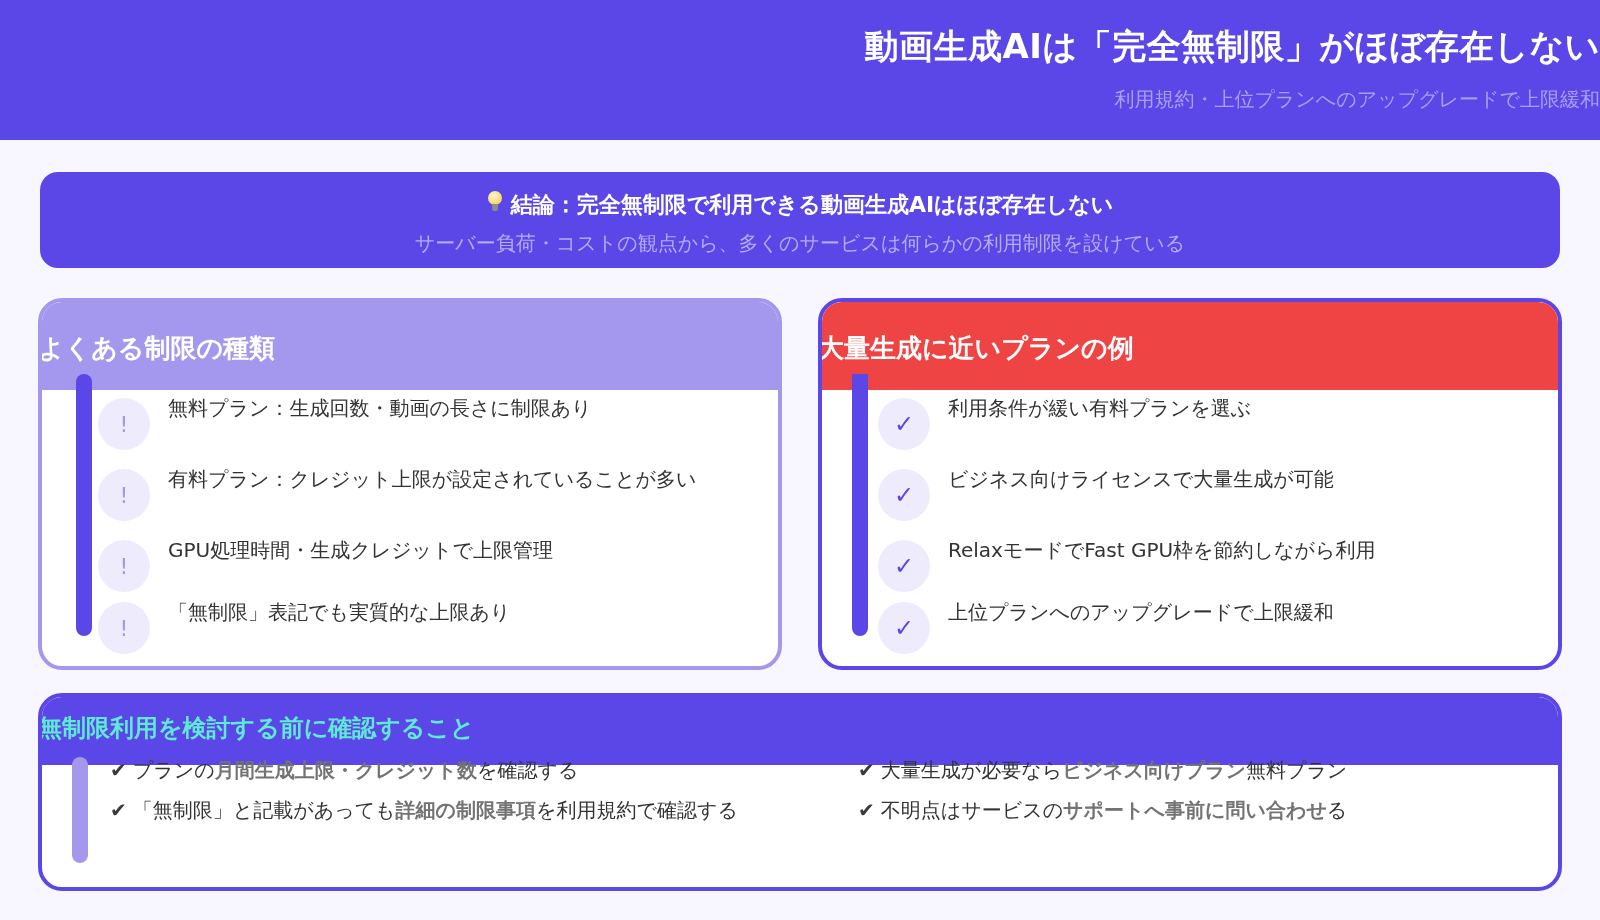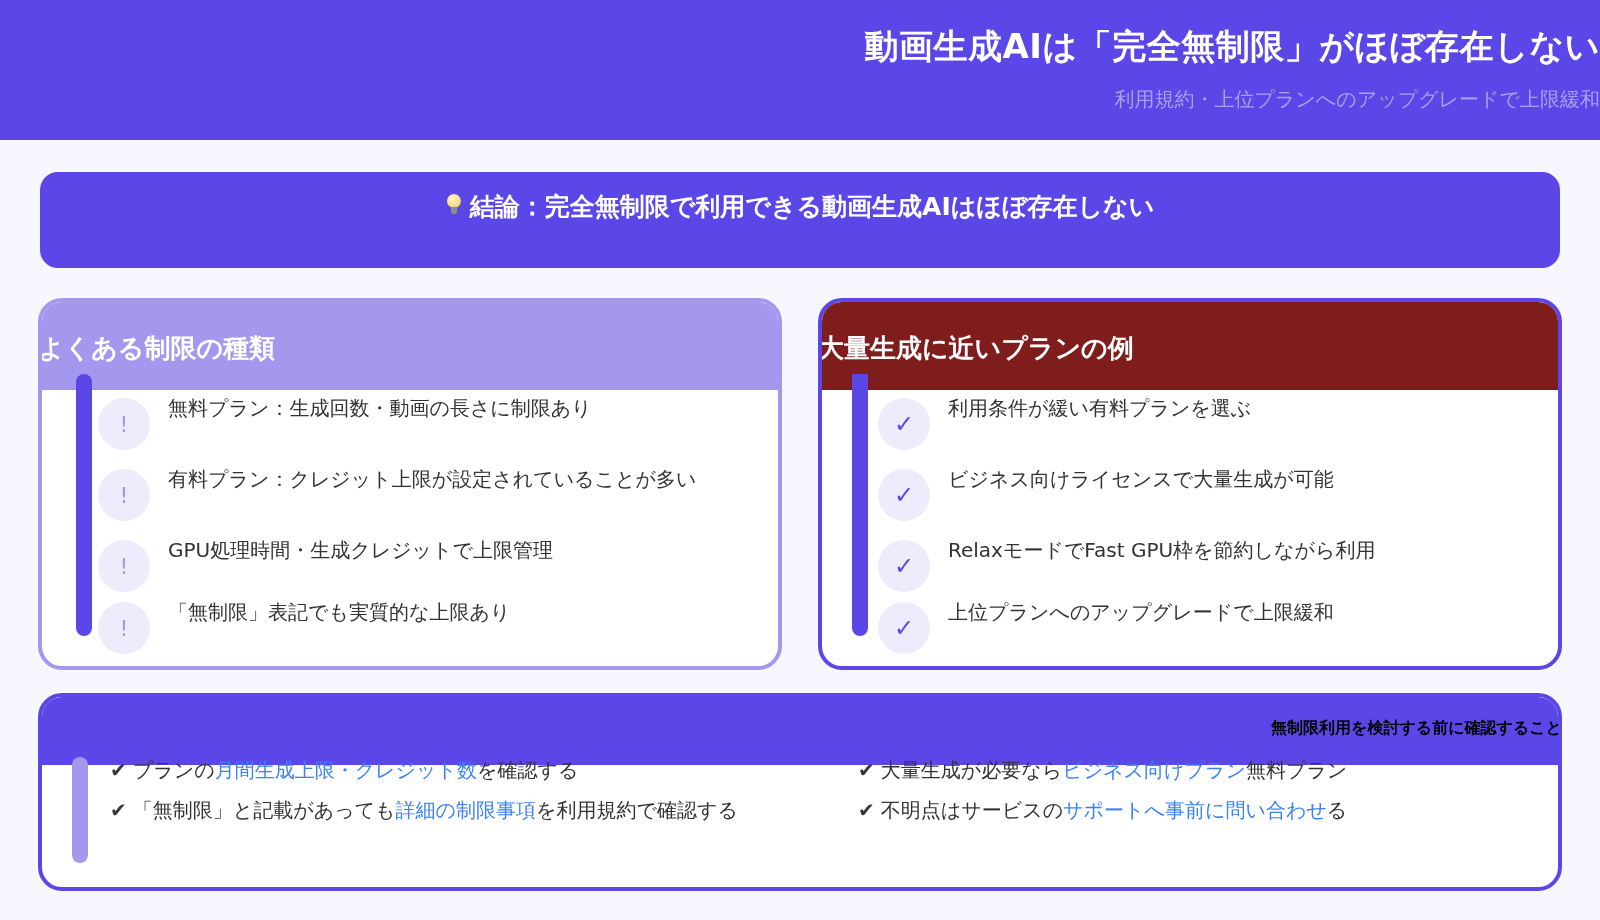--- a/index.html
+++ b/index.html
@@ -23,42 +23,42 @@
   .hero-sub {
     position: absolute; left: 0; right: 0; top: 86px;
     font-size: 20px; color: #a7a0f0;
   }
   .conclusion {
     position: absolute; left: 40px; top: 172px; width: 1520px; height: 96px;
     background: #5b47e8; border-radius: 18px; text-align: center;
   }
   .conclusion-title {
     position: absolute; left: 0; right: 0; top: 18px;
-    font-size: 25px; font-weight: bold; color: #ffffff;
+    font-size: 22px; font-weight: bold; color: #ffffff;
   }
   .bulb { display: inline-block; width: 16px; height: 22px; position: relative; vertical-align: -1px; margin-right: 8px; }
   .bulb::before { content: ""; position: absolute; left: 1px; top: 0; width: 14px; height: 14px; border-radius: 50%; background: radial-gradient(circle at 40% 35%, #fff6c8, #f4c84a); }
   .bulb::after { content: ""; position: absolute; left: 5px; top: 13px; width: 6px; height: 7px; background: #8c8c8c; border-radius: 0 0 2px 2px; }
   .conclusion-sub {
     position: absolute; left: 0; right: 0; top: 58px;
     font-size: 20px; color: #b3adf3;
   }
   .card {
     position: absolute; top: 298px; width: 744px; height: 372px;
     background: #ffffff; border-radius: 24px; overflow: hidden;
   }
   .card.left { left: 38px; border: 4px solid #a398ee; }
   .card.right { left: 818px; border: 4px solid #5b47e8; }
   .card-head {
     position: absolute; left: -4px; top: -4px; width: 744px; height: 92px;
     font-size: 26px; font-weight: bold; color: #fff;
     line-height: 100px;
   }
   .card.left .card-head { background: #a398ee; }
-  .card.right .card-head { background: #7f1d1d; }
+  .card.right .card-head { background: #ef4444; }
   .vbar {
     position: absolute; width: 16px; border-radius: 8px;
   }
   .card.left .vbar { left: 34px; top: 72px; height: 262px; background: #5b47e8; }
   .card.right .vbar { left: 30px; top: 72px; height: 262px; background: #5b47e8; border-radius: 0 0 8px 8px; }
   .item {
     position: absolute; left: 56px; height: 52px; display: flex; align-items: flex-start;
   }
   .card.right .item { left: 56px; }
   .badge {
@@ -70,45 +70,46 @@
   .item-text {
     margin-left: 18px; font-size: 20px; color: #333; line-height: 24px; margin-top: -2px;
     white-space: nowrap;
   }
   .bottom {
     position: absolute; left: 38px; top: 693px; width: 1524px; height: 198px;
     background: #fff; border: 4px solid #5b47e8; border-radius: 24px; overflow: hidden;
   }
   .bottom-head {
     position: absolute; left: -4px; top: -4px; width: 1524px; height: 72px;
-    background: #5b47e8; text-align: right; color: #000000;
-    font-size: 16px; font-weight: bold; line-height: 70px;
+    background: #5b47e8; text-align: left; color: #5eead4;
+    font-size: 24px; font-weight: bold; line-height: 70px;
   }
   .bottom-bar {
     position: absolute; left: 30px; top: 60px; width: 16px; height: 106px;
     background: #a398ee; border-radius: 8px;
   }
   .check-item {
     position: absolute; font-size: 20px; color: #333; white-space: nowrap;
   }
   .check-item .ck { font-weight: bold; color: #3a3a3a; margin-right: 6px; }
-  .check-item b { font-weight: normal; color: #3b82f6; }
+  .check-item b { font-weight: bold; color: #737373; }
 </style>
 </head>
 <body>
 
 <div class="hero">
   <div class="hero-title">動画生成AIは「完全無制限」がほぼ存在しない</div>
   <div class="hero-sub">利用規約・上位プランへのアップグレードで上限緩和</div>
 </div>
 
 <div class="conclusion">
   <div class="conclusion-title">
     <span class="bulb"></span><span>結論：完全無制限で利用できる動画生成AIはほぼ存在しない</span>
   </div>
+  <div class="conclusion-sub">サーバー負荷・コストの観点から、多くのサービスは何らかの利用制限を設けている</div>
 </div>
 
 <div class="card left">
   <div class="card-head">よくある制限の種類</div>
   <div class="vbar"></div>
   <div class="item" style="top:96px">
     <span class="badge">!</span>
     <span class="item-text">無料プラン：生成回数・動画の長さに制限あり</span>
   </div>
   <div class="item" style="top:167px">

